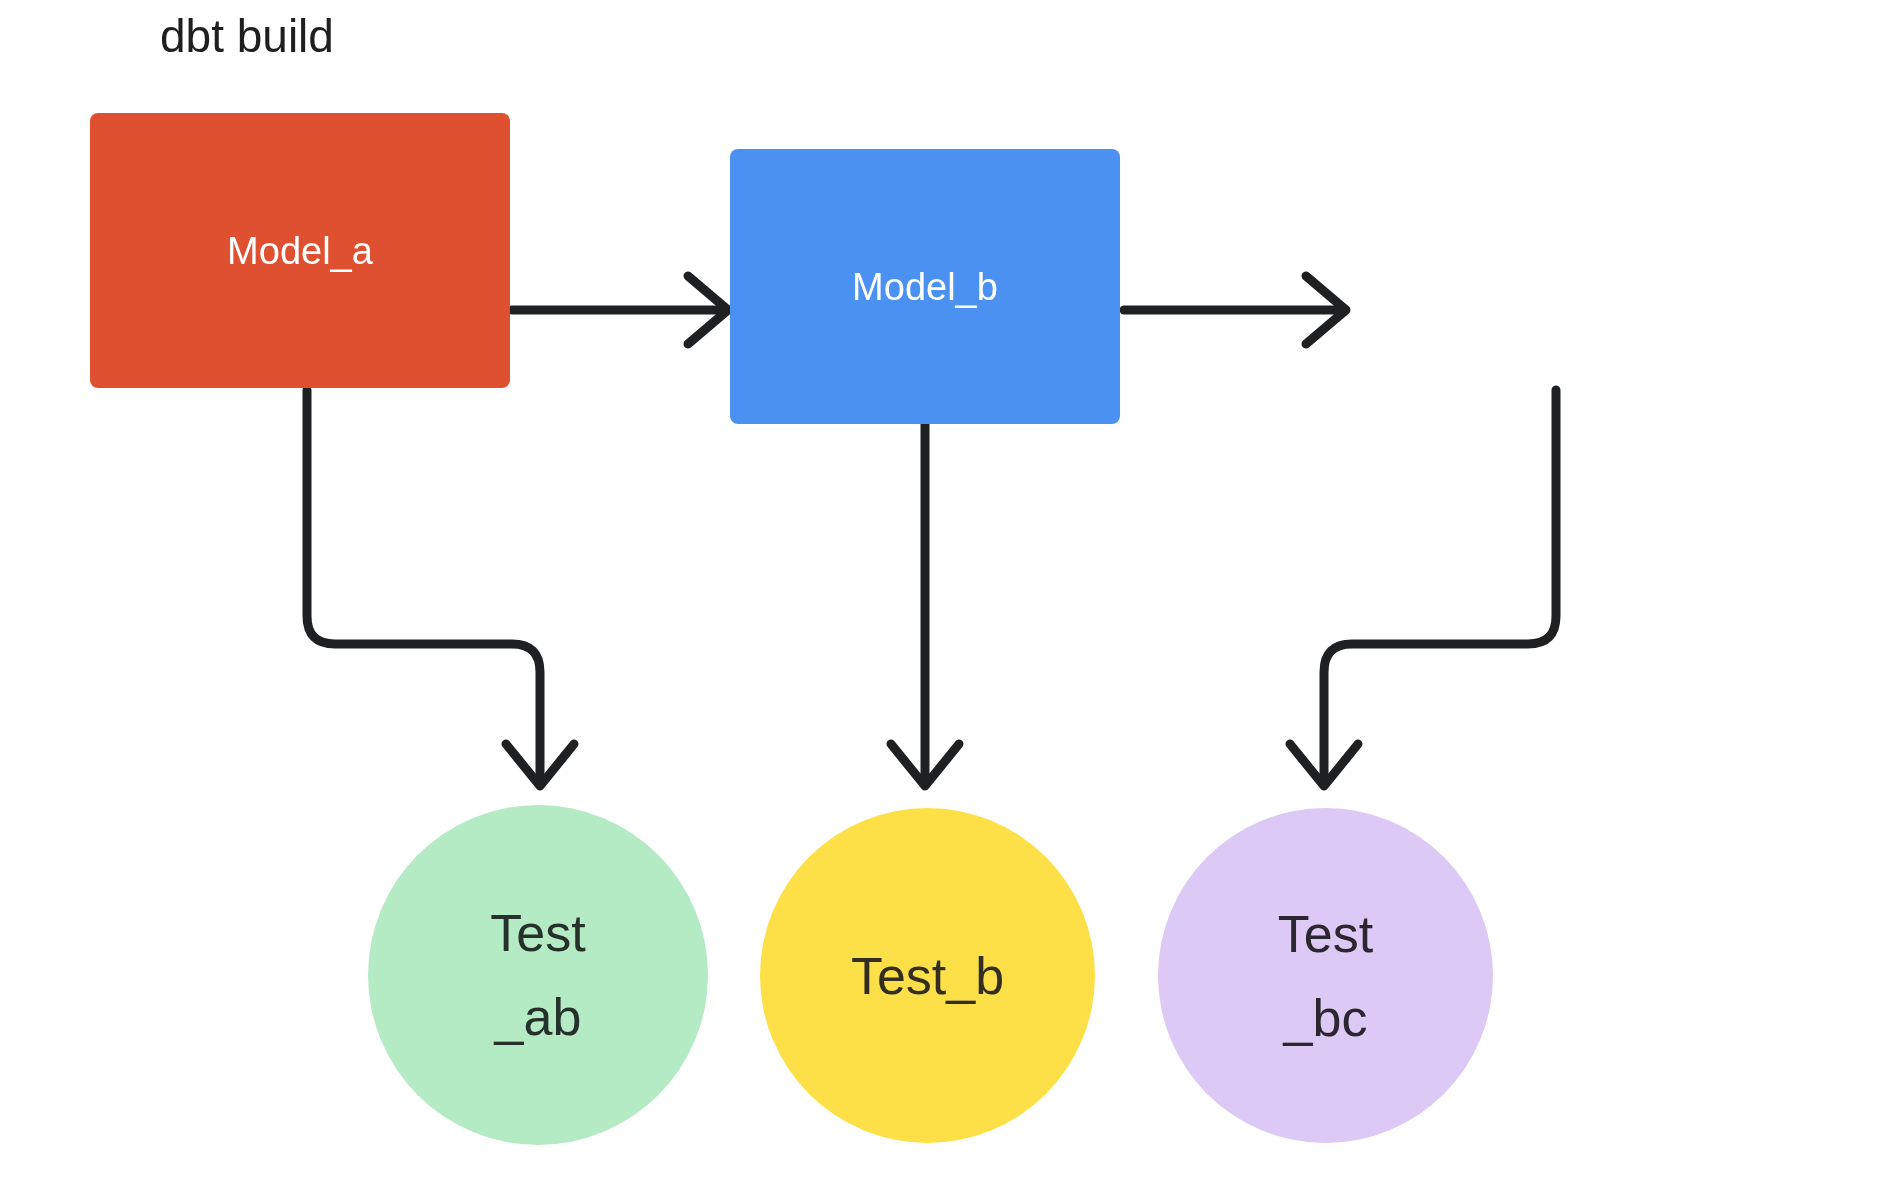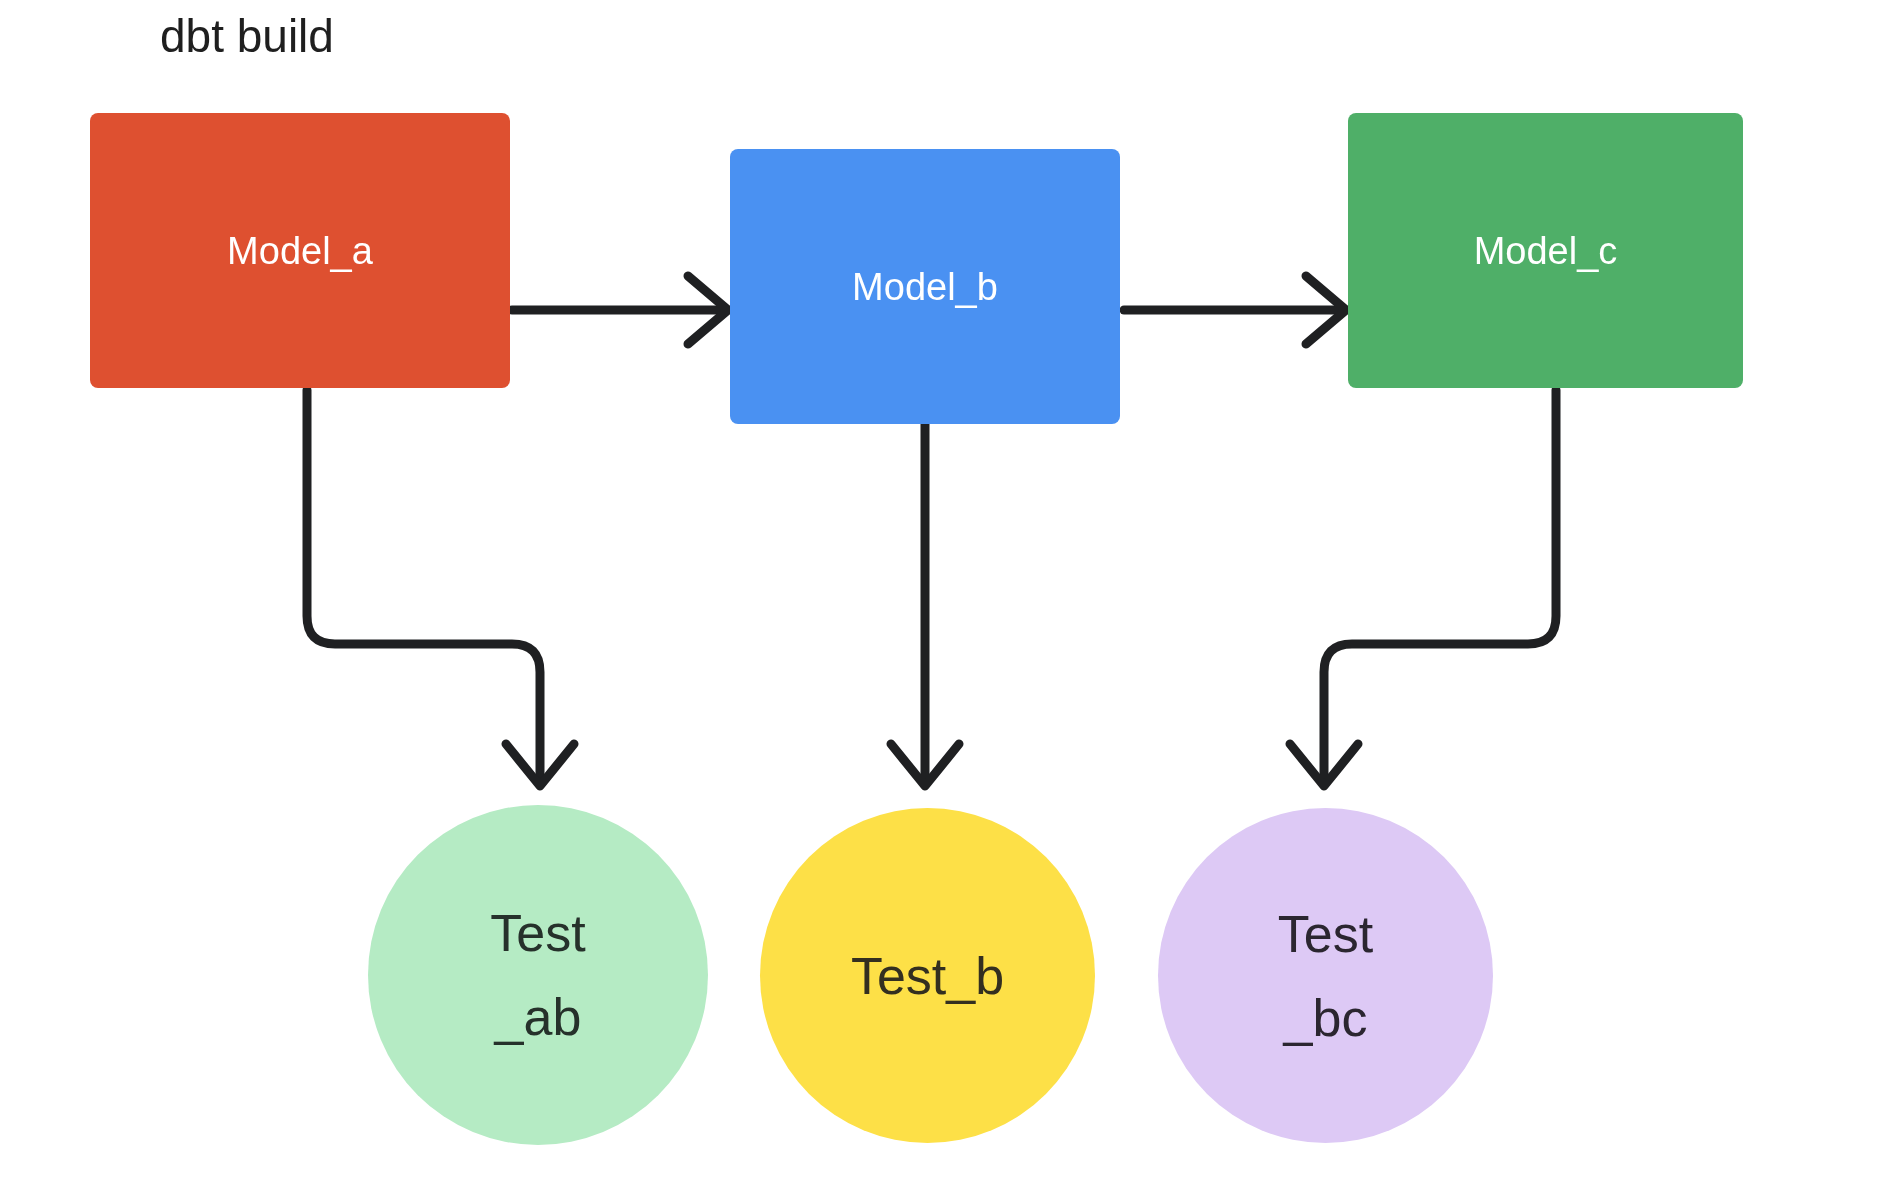--- a/index.html
+++ b/index.html
@@ -111,23 +111,20 @@
   </svg>
 
   <div class="node-box" style="left:90px; top:113px; width:420px; height:275px; background:#de5030;">
     <span class="node-label">Model_a</span>
   </div>
 
   <div class="node-box" style="left:730px; top:113px; width:390px; height:275px; background:#4a91f2;margin-top:36px;">
     <span class="node-label">Model_b</span>
   </div>
 
-  <div class="node-box" style="left:1348px; top:113px; width:395px; height:275px; background:#4faf68;">
-    <span class="node-label">Model_c</span>
-  </div>
 
   <div class="node-circle green" style="left:368px; top:805px; width:340px; height:340px; background:#b5ebc4;">
     <span class="node-label">Test
 _ab</span>
   </div>
 
   <div class="node-circle yellow" style="left:760px; top:808px; width:335px; height:335px; background:#fde047;">
     <span class="node-label">Test_b</span>
   </div>
 

